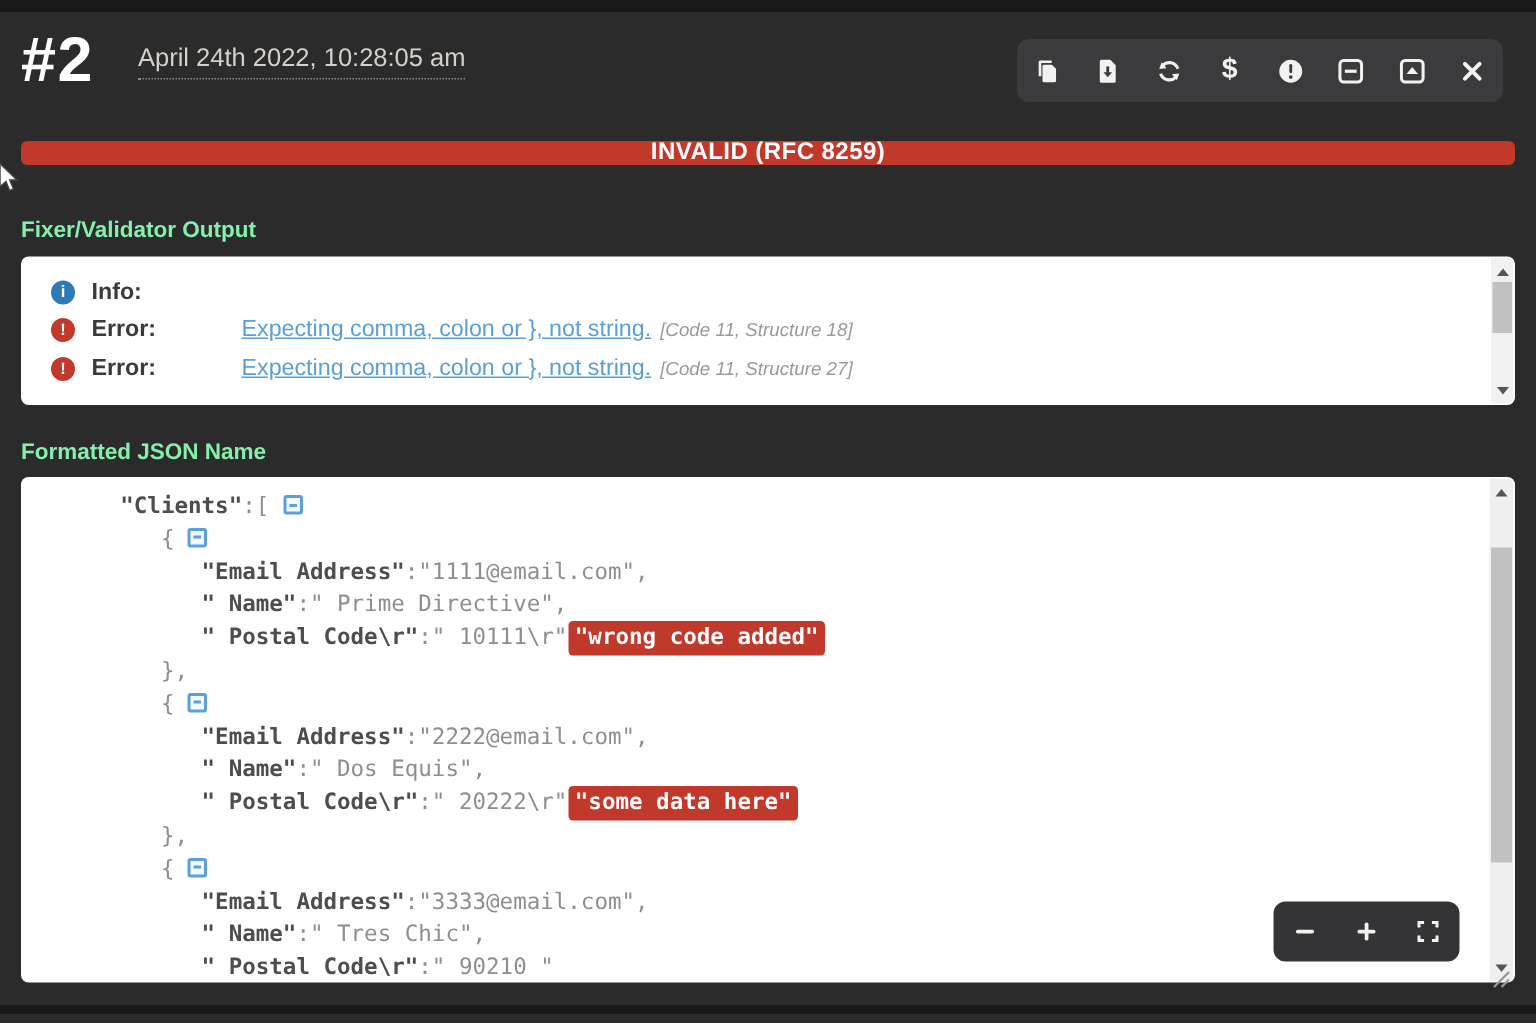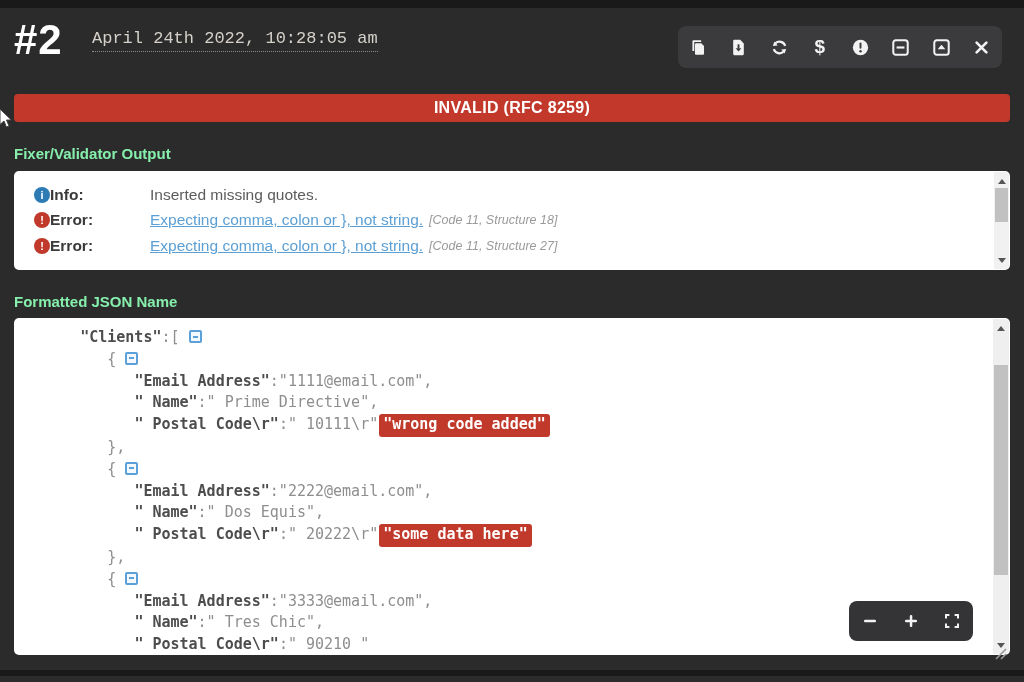--- a/index.html
+++ b/index.html
@@ -14,37 +14,37 @@
   .next-card-sliver { position:absolute; left:0; right:0; top:676px; height:6px; background:var(--card-bg,#2b2b2b); }
 
   
   .entry-id {
     position:absolute; left:14px; top:16px;
     color:#ffffff; font-size:42px; font-weight:800; letter-spacing:1px;
   }
   .timestamp {
     position:absolute; left:92px; top:29px;
     color:#d5d1ca; font-size:17px;
-    border-bottom:1px dotted #8d8a84; padding-bottom:3px;font-family:Liberation Mono, monospace;
+    border-bottom:1px dotted #8d8a84; padding-bottom:3px;
   }
   .toolbar {
     position:absolute; left:678px; top:26px; width:324px; height:42px;
     background:#3b3b3d; border-radius:8px;
     display:flex; align-items:center; justify-content:space-around;
   }
   .tb-btn {
     width:38px; height:38px; display:flex; align-items:center; justify-content:center;
     color:#f2f2f2; cursor:pointer;
   }
   .tb-btn svg { width:17px; height:17px; display:block; }
   .tb-dollar { font-size:19px; font-weight:700; color:#f2f2f2; }
 
   
   .status-banner {
-    position:absolute; left:14px; top:94px; width:996px; height:28px;
+    position:absolute; left:14px; top:94px; width:996px; height:16px;
     background:var(--banner-red,#c2392b); border-radius:4px;
     color:#ffffff; font-weight:700; font-size:16px;
     display:flex; align-items:center; justify-content:center; letter-spacing:.3px;
   }
 
   .section-title {
     position:absolute; left:14px; color:#86efac; font-weight:700; font-size:15px;
   }
   .t-validator { top:145px; }
   .t-json { top:293px; }
@@ -56,21 +56,21 @@
   }
   .v-rows { padding:11px 24px 0 20px; }
   .v-row { height:25.5px; display:flex; align-items:center; font-size:15.5px; }
   .v-icon {
     width:16px; height:16px; border-radius:50%; flex:0 0 16px;
     color:#fff; font-size:11px; font-weight:700;
     display:flex; align-items:center; justify-content:center;
   }
   .v-icon.info  { background:var(--info-blue,#2d7bb5); }
   .v-icon.error { background:var(--error-red,#c0392b); }
-  .v-label { width:100px; margin-left:0; font-weight:700; color:#3a3a3a; }
+  .v-label { width:100px; margin-left:11px; font-weight:700; color:#3a3a3a; }
   .v-msg.info-msg { color:#5c5c5c; }
   .v-msg.error-msg { color:var(--msg-blue,#5b9fd4);text-decoration:underline; }
   .v-code { margin-left:6px; color:#9a9a9a; font-style:italic; font-size:12.5px; }
 
   
   .json-panel {
     position:absolute; left:14px; top:318px; width:996px; height:337px;
     background:#ffffff; border-radius:5px; overflow:hidden;
   }
   .json-pre {
@@ -197,21 +197,20 @@
   </div>
 
 <div class="status-banner">INVALID (RFC 8259)</div>
 
 <div class="section-title t-validator">Fixer/Validator Output</div>
 <div class="validator-panel">
   <div class="v-rows" id="validator-rows">
       <div class="v-row">
         <span class="v-icon info">i</span>
         <span class="v-label">Info:</span>
-        <span class="v-msg info-msg">Inserted missing quotes.</span>
       </div>
       <div class="v-row">
         <span class="v-icon error">!</span>
         <span class="v-label">Error:</span>
         <span class="v-msg error-msg">Expecting comma, colon or }, not string.</span>
         <span class="v-code">[Code 11, Structure 18]</span>
       </div>
       <div class="v-row">
         <span class="v-icon error">!</span>
         <span class="v-label">Error:</span>

